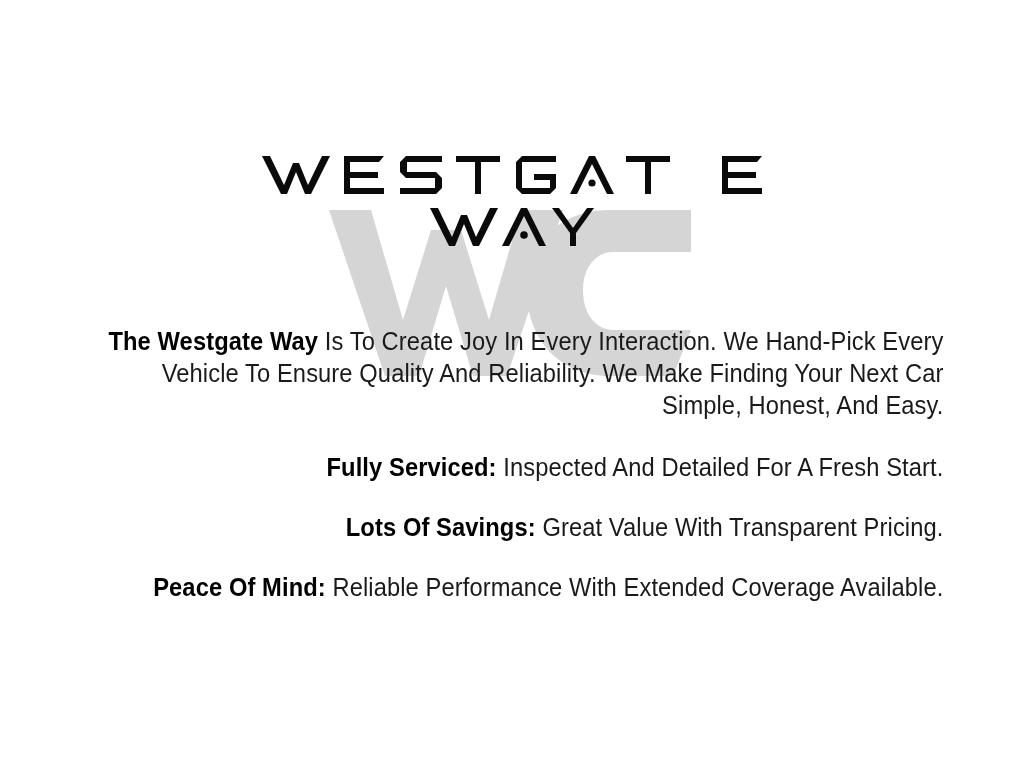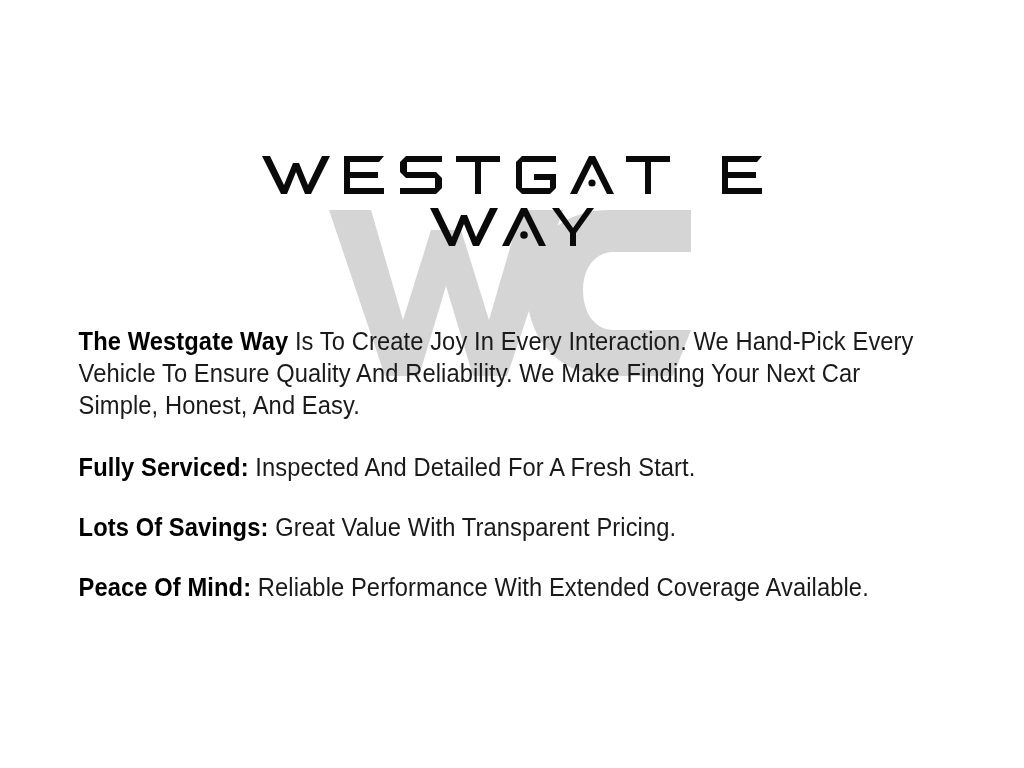--- a/index.html
+++ b/index.html
@@ -68,21 +68,21 @@
     height: 44px;
   }
   .logo-line-secondary svg { display: block; margin: 0 auto; }
 
   
   .copy-block {
     position: absolute;
     left: 0;
     top: 325px;
     width: 1021px;
-    text-align: left;
+    text-align: right;
     color: #111111;
   }
 
   .copy-paragraph {
     font-family: "Liberation Sans", sans-serif;
     font-size: 25.5px;
     line-height: 32px;
     letter-spacing: 0.1px;
     color: #121212;
     margin: 0 auto;

